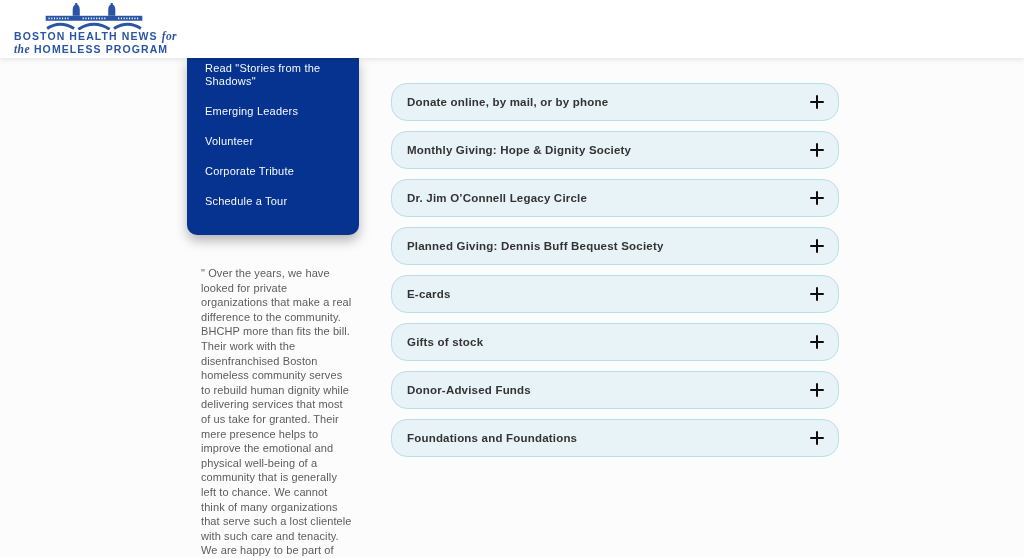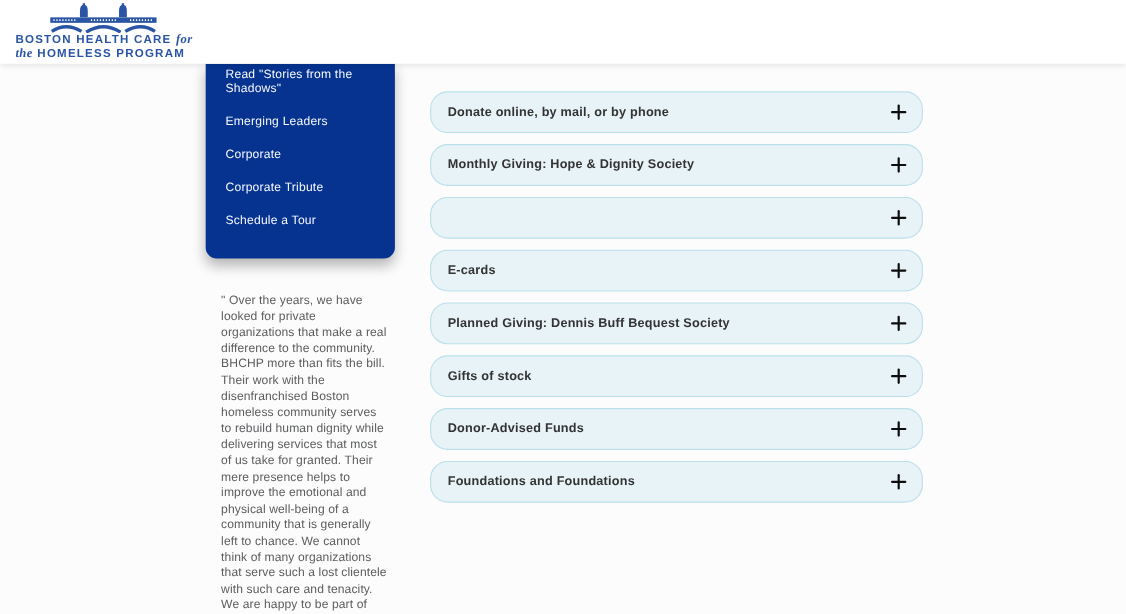--- a/index.html
+++ b/index.html
@@ -96,60 +96,61 @@
         </g>
         <line x1="6" y1="21.5" x2="36" y2="21.5" stroke="#ffffff" stroke-width="2.5" stroke-dasharray="1.6 2.2"></line>
         <line x1="54" y1="21.5" x2="86" y2="21.5" stroke="#ffffff" stroke-width="2.5" stroke-dasharray="1.6 2.2"></line>
         <line x1="104" y1="21.5" x2="134" y2="21.5" stroke="#ffffff" stroke-width="2.5" stroke-dasharray="1.6 2.2"></line>
         <g fill="none" stroke="#2a55a4" stroke-width="4.2">
           <path d="M4,36 Q22,24 42,36"></path>
           <path d="M48,37 Q70,23 92,37"></path>
           <path d="M98,36 Q118,24 136,36"></path>
         </g>
       </svg>
-      <div class="logo-line"><span>BOSTON HEALTH CARE</span>&nbsp;<em>for</em></div>
+      <div class="logo-line"><span>BOSTON HEALTH NEWS</span>&nbsp;<em>for</em></div>
       <div class="logo-line"><em>the</em>&nbsp;<span>HOMELESS PROGRAM</span></div>
     </div>
 
   </header>
 
   <aside class="sidebar">
     <a>Read "Stories from the Shadows"</a>
     <a>Emerging Leaders</a>
-    <a>Corporate</a>
+    <a>Volunteer</a>
     <a>Corporate Tribute</a>
     <a>Schedule a Tour</a>
   </aside>
 
   <div class="testimonial">" Over the years, we have looked for private organizations that make a real difference to the community. BHCHP more than fits the bill. Their work with the disenfranchised Boston homeless community serves to rebuild human dignity while delivering services that most of us take for granted. Their mere presence helps to improve the emotional and physical well-being of a community that is generally left to chance. We cannot think of many organizations that serve such a lost clientele with such care and tenacity. We are happy to be part of</div>
 
   <main class="accordion">
 
     <div class="acc-item">
       <span class="acc-label">Donate online, by mail, or by phone</span>
       <span class="plus"></span>
     </div>
 
     <div class="acc-item">
       <span class="acc-label">Monthly Giving: Hope &amp; Dignity Society</span>
       <span class="plus"></span>
     </div>
 
 
     <div class="acc-item">
+      <span class="acc-label">Dr. Jim O’Connell Legacy Circle</span>
+      <span class="plus"></span>
+    </div>
+
+    <div class="acc-item">
+      <span class="acc-label">Planned Giving: Dennis Buff Bequest Society</span>
       <span class="plus"></span>
     </div>
 
     <div class="acc-item">
       <span class="acc-label">E-cards</span>
-      <span class="plus"></span>
-    </div>
-
-    <div class="acc-item">
-      <span class="acc-label">Planned Giving: Dennis Buff Bequest Society</span>
       <span class="plus"></span>
     </div>
 
     <div class="acc-item">
       <span class="acc-label">Gifts of stock</span>
       <span class="plus"></span>
     </div>
 
     <div class="acc-item">
       <span class="acc-label">Donor-Advised Funds</span>

